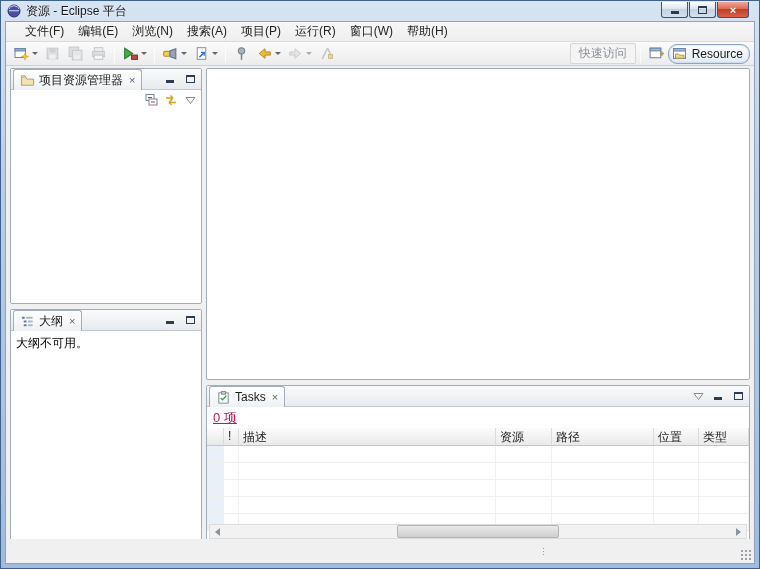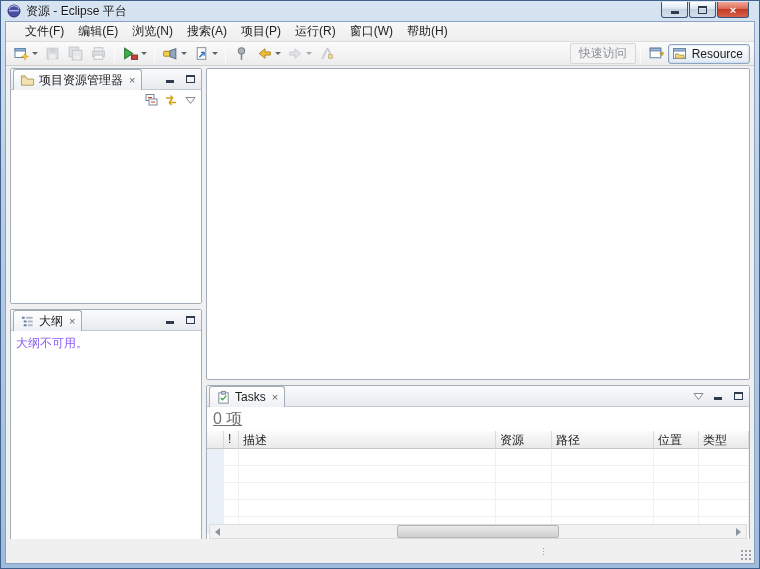--- a/index.html
+++ b/index.html
@@ -33,38 +33,38 @@
   .menu-item { padding:2px 7px 3px 7px; font-size:12px; color:#222; cursor:default; }
 
   
   .toolbar { position:absolute; top:20px; left:0; right:0; height:24px; background:linear-gradient(#fbfbfb,#ececec); border-bottom:1px solid #cfcfcf; display:flex; align-items:center; padding:0 4px; }
   .tbtn { display:inline-flex; align-items:center; height:20px; padding:1px 2px; border:1px solid transparent; border-radius:2px; cursor:default; }
   .tbtn.disabled { opacity:.5; }
   .dd { width:0; height:0; border-left:3px solid transparent; border-right:3px solid transparent; border-top:3px solid #5a6670; margin-left:2px; }
   .tsep { width:1px; height:18px; background:#d2d2d2; border-right:1px solid #fcfcfc; margin:0 4px; }
   .toolbar-right { margin-left:auto; display:flex; align-items:center; }
   .quick-access { color:#8a8f96; font-size:12px; padding:1px 8px; border:1px solid #d6d6d6; border-radius:2px; background:#f4f4f4; cursor:default;text-align:right; }
-  .persp-btn { display:inline-flex; align-items:center; gap:4px; padding:1px 6px 1px 3px; border:1px solid #8aa4c2; border-radius:3px; background:linear-gradient(#fefefe,#e2ebf5); box-shadow:inset 0 0 2px rgba(90,130,180,.45); font-size:12px; cursor:default; }
+  .persp-btn { display:inline-flex; align-items:center; gap:4px; padding:1px 6px 1px 3px; border:1px solid #8aa4c2; border-radius:9px; background:linear-gradient(#fefefe,#e2ebf5); box-shadow:inset 0 0 2px rgba(90,130,180,.45); font-size:12px; cursor:default; }
 
   
   .panel { position:absolute; border:1px solid #a3adb8; background:#fff; display:flex; flex-direction:column; border-radius:2px; }
   .panel-header { height:21px; background:linear-gradient(#fafbfc,#e7eaee); border-bottom:1px solid #c2c9d1; display:flex; align-items:flex-end; position:relative; }
   .tab { height:21px; display:inline-flex; align-items:center; padding:0 6px; margin-left:2px; background:linear-gradient(#ffffff,#eef1f4); border:1px solid #a3adb8; border-bottom:none; border-radius:3px 3px 0 0; font-size:12px; gap:4px; position:relative; top:1px; cursor:default; }
   .tab-close { font-size:11px; color:#666; margin-left:2px; cursor:default; }
   .panel-ctrls { position:absolute; right:4px; top:4px; display:flex; align-items:center; gap:6px; }
   .pbtn { width:14px; height:12px; display:flex; align-items:center; justify-content:center; cursor:default; }
   .panel-content { flex:1; background:#fff; overflow:hidden; position:relative; }
   .view-toolbar { height:20px; display:flex; justify-content:flex-end; align-items:center; gap:5px; padding:0 4px; background:#fff; }
 
-  .outline-msg { padding:4px 5px; font-size:12px; color:#8b5cf6; }
+  .outline-msg { padding:4px 5px; font-size:12px; color:#000000; }
 
   .editor-area { position:absolute; border:1px solid #a3adb8; background:#fff; border-radius:2px; }
 
   
-  .tasks-count { padding:2px 6px 1px 6px; font-size:16px; color:#737373; background:#fff;text-decoration:underline; }
+  .tasks-count { padding:2px 6px 1px 6px; font-size:13px; color:#be185d; background:#fff;text-decoration:underline; }
   .ttable { display:flex; flex-direction:column; }
   .thead { display:flex; height:18px; }
   .th { background:linear-gradient(#fcfcfc,#e9e9e9); border-right:1px solid #dadada; border-bottom:1px solid #c6c6c6; font-size:12px; color:#222; padding:1px 4px; white-space:nowrap; overflow:hidden; cursor:default; }
   .trow { display:flex; height:17px; }
   .td { border-right:1px solid #f0f0f0; border-bottom:1px solid #efefef; }
   .col0 { width:17px; } .col1 { width:15px; } .col2 { width:257px; } .col3 { width:56px; } .col4 { width:102px; } .col5 { width:45px; } .col6 { flex:1; }
   .td.col0 { background:#e9f0f8; }
 
   .hscroll { position:absolute; left:2px; right:2px; bottom:3px; height:15px; background:#f2f2f2; border:1px solid #dcdcdc; display:flex; align-items:center; }
   .scroll-arrow { width:15px; height:13px; display:flex; align-items:center; justify-content:center; background:#f2f2f2; cursor:default; }

